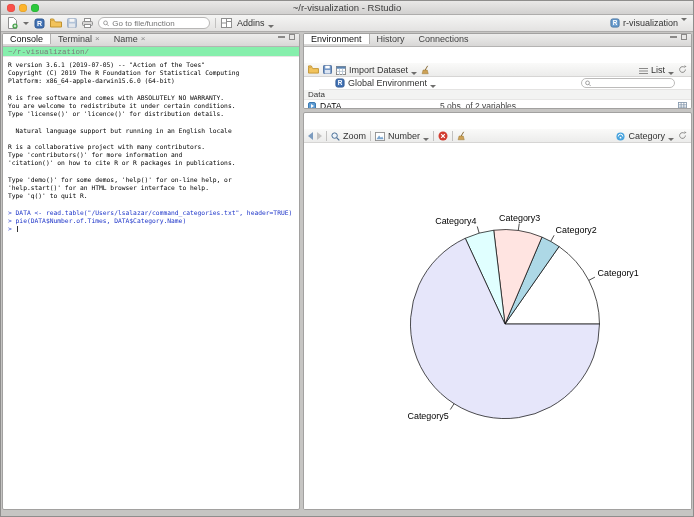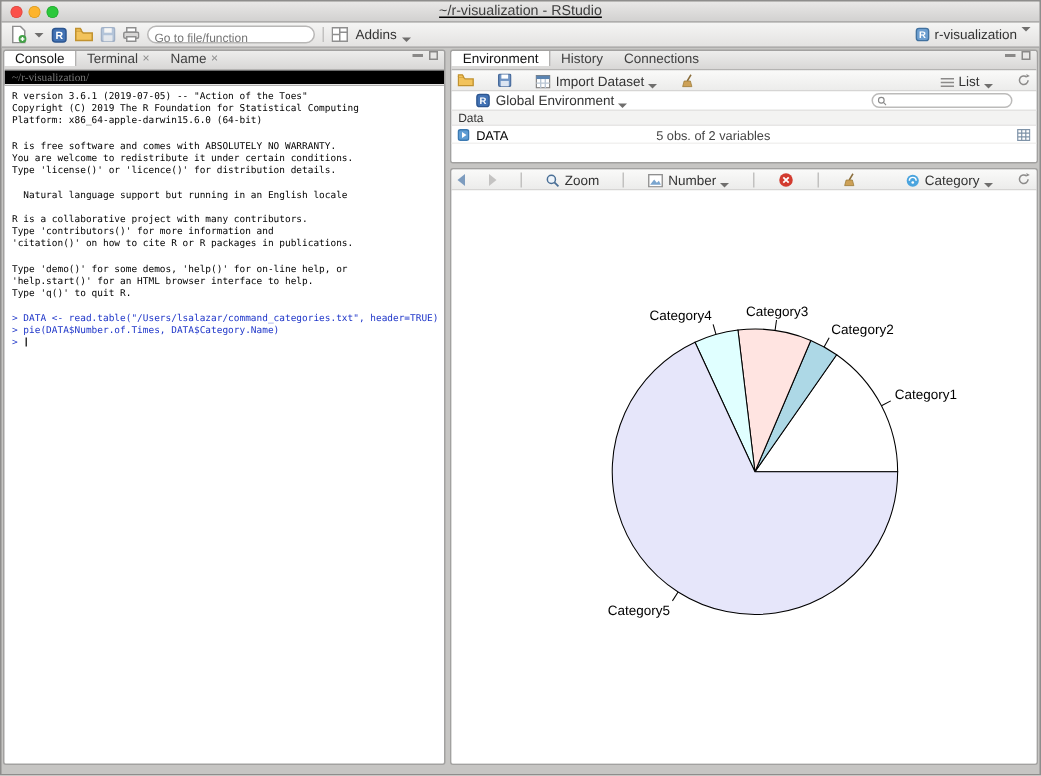--- a/index.html
+++ b/index.html
@@ -1,35 +1,35 @@
 <!DOCTYPE html>
 <html><head>
 <meta charset="utf-8">
 <style>
   * { margin:0; padding:0; box-sizing:border-box; }
   body { font-family:"Liberation Sans", sans-serif; background:#ffffff; }
   .window { position:relative; width:694px; height:517px; background:#c6c5c3; overflow:hidden; border:1px solid #8e8d8c; }
 
   
-  .titlebar { height:14px; background:linear-gradient(#e9e8e7,#d2d1d0); border-bottom:1px solid #aeadac; position:relative; display:flex; align-items:center; justify-content:center;text-decoration:underline; }
+  .titlebar { height:14px; background:linear-gradient(#e9e8e7,#d2d1d0); border-bottom:1px solid #aeadac; position:relative; display:flex; align-items:center; justify-content:center; }
   .traffic { position:absolute; left:6px; top:3px; display:flex; gap:4px; }
   .light { width:8px; height:8px; border-radius:50%; }
   .light.red{background:#fb514a;box-shadow:inset 0 0 0 0.5px #d94c43;}
   .light.yellow{background:#fdb42d;box-shadow:inset 0 0 0 0.5px #d89c26;}
   .light.green{background:#2bc83b;box-shadow:inset 0 0 0 0.5px #27a833;}
   .title { font-size:9.5px; color:#3d3d3d; }
 
   
   .main-toolbar { height:17px; background:linear-gradient(#f5f5f4,#e3e2e1); border-bottom:1px solid #adacab; display:flex; align-items:center; padding:0 6px; gap:5px; }
   .tbtn { display:inline-flex; align-items:center; justify-content:center; }
   .tbtn.disabled { opacity:0.45; }
   .caret { width:0; height:0; border-left:3px solid transparent; border-right:3px solid transparent; border-top:3.5px solid #6f6e6d; display:inline-block; }
   .vsep { width:1px; height:10px; background:#c2c1c0; }
   .flex-spacer { flex:1; }
-  .search-box { height:12px; width:112px; background:#fff; border:1px solid #b8b7b6; border-radius:6px; display:flex; align-items:center; gap:3px; padding:0 4px;flex-direction:column; }
+  .search-box { height:12px; width:112px; background:#fff; border:1px solid #b8b7b6; border-radius:6px; display:flex; align-items:center; gap:3px; padding:0 4px; }
   .search-box input { border:none; outline:none; width:100%; font-size:8px; color:#555; background:transparent; font-family:"Liberation Sans",sans-serif; }
   .menu-label { display:inline-flex; align-items:flex-end; gap:3px; font-size:9px; color:#333; }
   .project-chip { display:inline-flex; gap:3px; font-size:9px; color:#333;margin-left:24px; }
 
   
   .workspace { display:flex; gap:3px; padding:1px; height:479px; }
   .pane { background:#fff; border:1px solid #a2a1a0; border-radius:2px; overflow:hidden; display:flex; flex-direction:column; }
   .left-pane { width:298px; height:100%; }
   .right-col { flex:1; display:flex; flex-direction:column; gap:3px; }
   .env-pane { height:76px; }
@@ -38,29 +38,29 @@
   .tabbar { height:13px; flex:0 0 13px; background:linear-gradient(#ededec,#d8d7d6); border-bottom:1px solid #b4b3b2; display:flex; align-items:flex-start; }
   .tab { padding:0 7px; font-size:9px; color:#3f3f3f; display:flex; align-items:center; gap:3px; cursor:default; }
   .tab.active { background:#ffffff; border-left:1px solid #b3b2b1; border-right:1px solid #b3b2b1; color:#111; }
   .tab:first-child.active { border-left:none; }
   .tab-close { font-size:8px; color:#8a8a8a; line-height:1; }
   .pane-controls { margin-left:auto; display:flex; align-items:center; gap:4px; padding-right:4px; }
   .pc-min { display:inline-block; width:7px; height:2px; background:#8a8988; }
   .pc-max { display:inline-block; width:6px; height:6px; border:1px solid #8a8988; background:#e8e7e6; }
 
   
-  .console-path { height:10px; flex:0 0 10px; display:flex; align-items:center; padding:0 5px; font-size:7.5px; color:#7a7a7a; background:#000000; border-bottom:1px solid #e6e5e4; font-family:Liberation Serif, serif; }
+  .console-path { height:10px; flex:0 0 10px; display:flex; align-items:center; padding:0 5px; font-size:7.5px; color:#7a7a7a; background:#86efac; border-bottom:1px solid #e6e5e4; font-family:Liberation Mono, monospace; }
   .console-output { flex:1; padding:4px 5px; font-family:"DejaVu Sans Mono",monospace; font-size:6.3px; line-height:8.2px; color:#000; white-space:pre; overflow:hidden; }
   .console-line { min-height:8.2px; }
   .console-line.input { color:#1f36c9; }
   .cursor { display:inline-block; width:1px; height:6px; background:#333; margin-left:1px; vertical-align:-1px; }
 
   
-  .subtoolbar { height:14px; flex:0 0 14px; display:flex; align-items:center; gap:16px; padding:0 4px; background:linear-gradient(#fafaf9,#ececeb); border-bottom:1px solid #d6d5d4; font-size:8.5px; color:#333; }
-  .global-row { height:13px; flex:0 0 13px; display:flex; align-items:center; gap:3px; padding:0 16px; background:#fff; border-bottom:1px solid #e4e3e2; font-size:8.5px; color:#333; }
+  .subtoolbar { height:14px; flex:0 0 14px; display:flex; align-items:center; gap:4px; padding:0 4px; background:linear-gradient(#fafaf9,#ececeb); border-bottom:1px solid #d6d5d4; font-size:8.5px; color:#333;margin-top:16px; }
+  .global-row { height:13px; flex:0 0 13px; display:flex; align-items:center; gap:3px; padding:0 16px; background:#fff; border-bottom:1px solid #e4e3e2; font-size:8.5px; color:#333;margin-left:15px; }
   .env-search { margin-left:auto; width:94px; height:10px; border:1px solid #bcbbba; border-radius:5px; background:#fff; display:flex; align-items:center; padding:0 3px; gap:2px; }
   .env-search input { border:none; outline:none; width:100%; font-size:7.5px; background:transparent; }
   .section-header { height:10px; flex:0 0 10px; background:#f3f3f2; border-bottom:1px solid #e7e6e5; font-size:8px; color:#333; display:flex; align-items:center; padding:0 4px; }
   .env-row { height:12px; flex:0 0 12px; display:flex; align-items:center; padding:0 4px; gap:4px; font-size:8.5px; border-bottom:1px solid #f2f1f0; background:#fff; }
   .env-name { width:100px; color:#000; }
   .env-desc { color:#444;padding-left:16px; }
   .env-fill { flex:1; background:#fff; }
 
   
   .nav-arrow { width:0; height:0; border-top:4px solid transparent; border-bottom:4px solid transparent; display:inline-block; }

